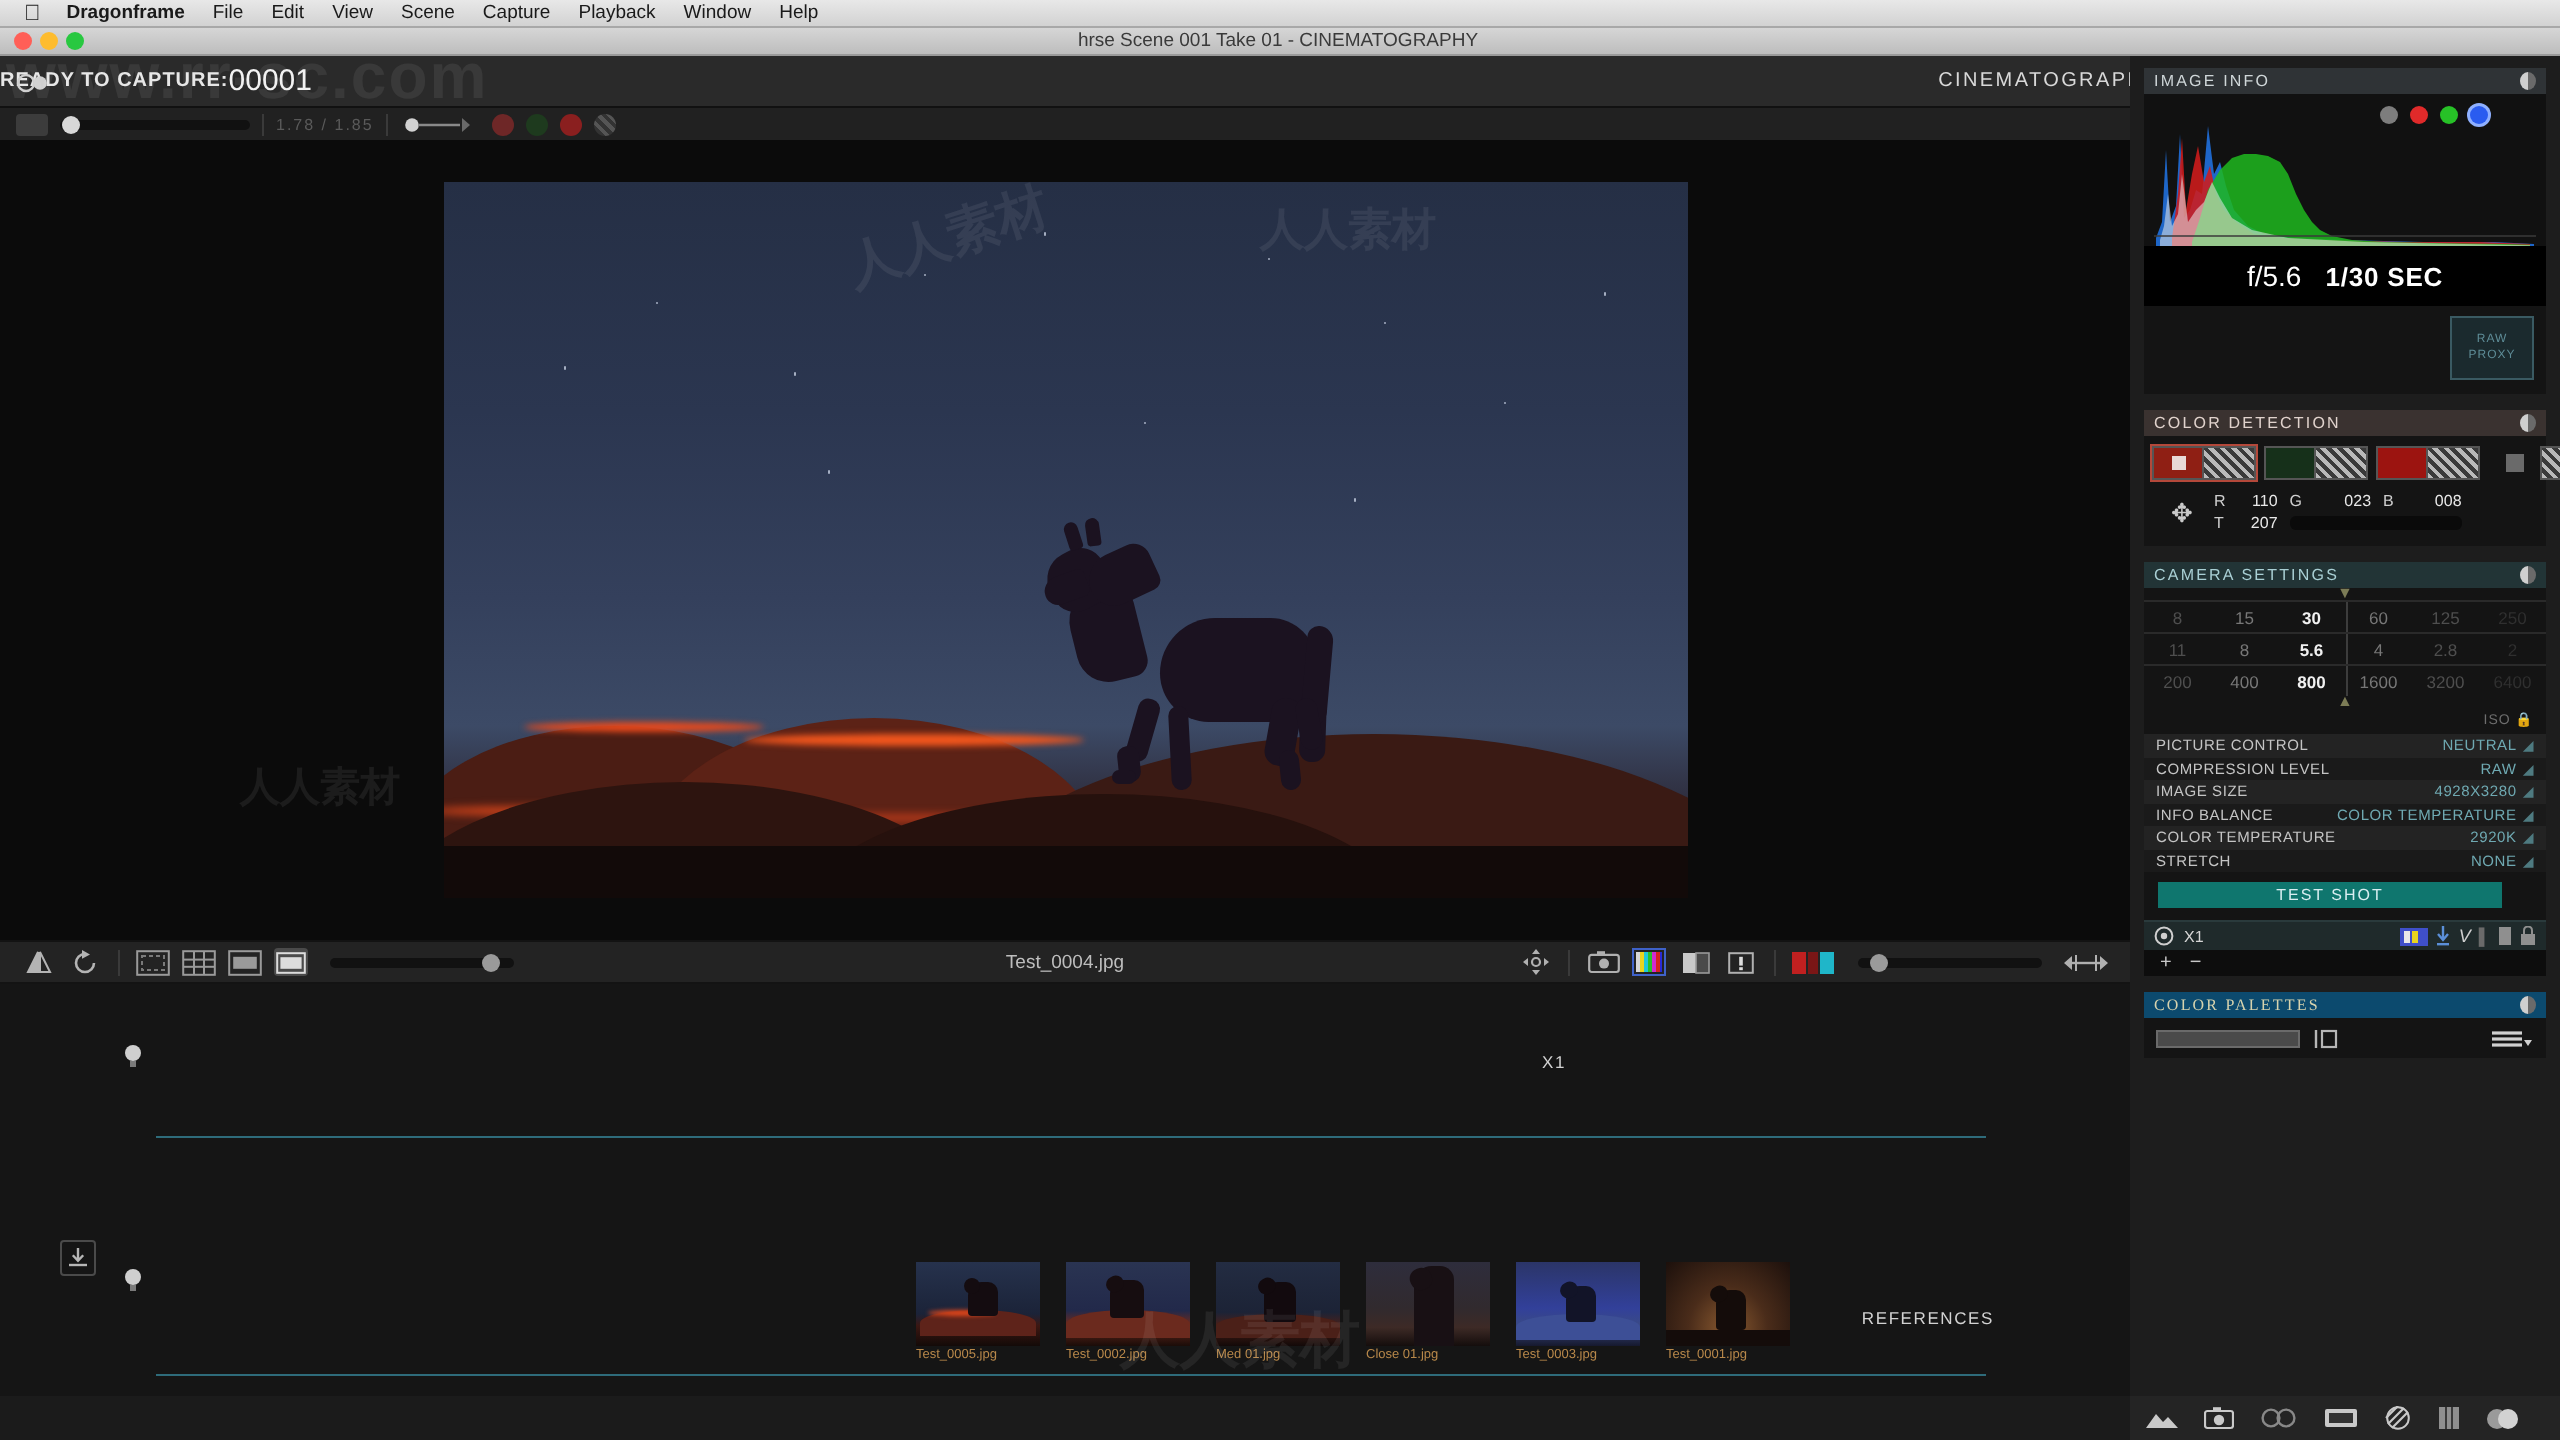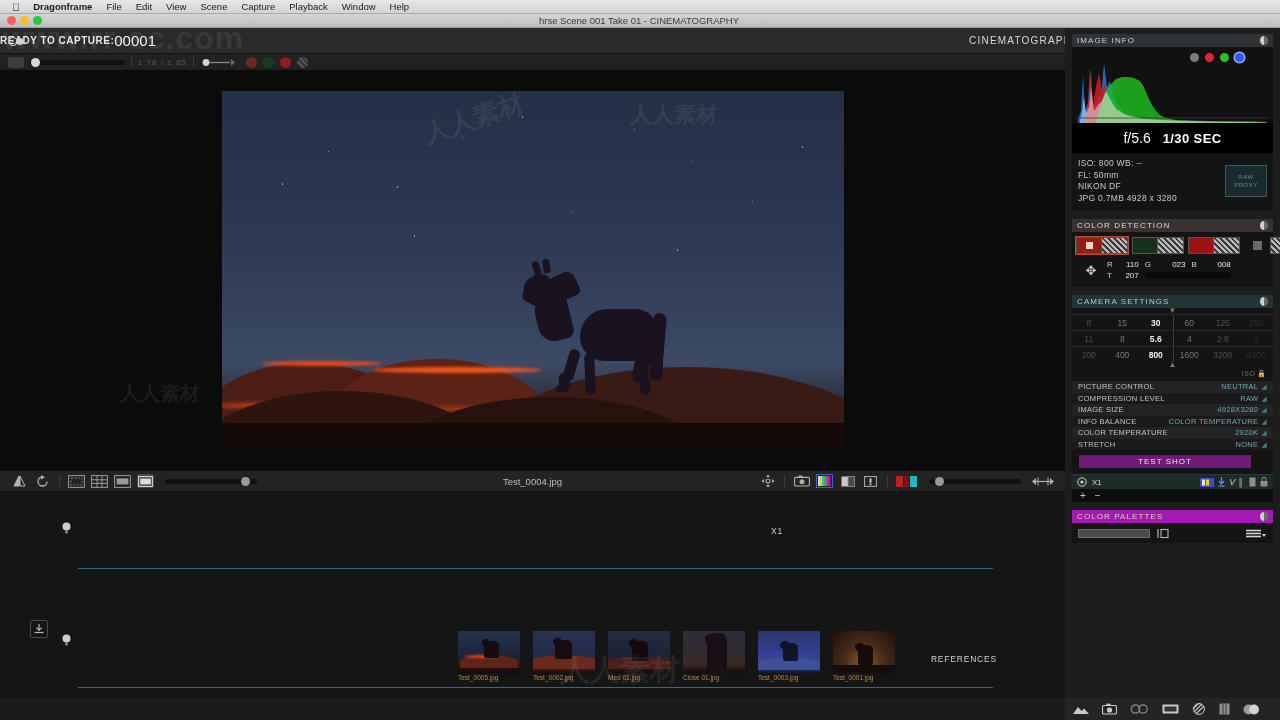--- a/index.html
+++ b/index.html
@@ -86,21 +86,21 @@
 
   
   #rpanel{ position:absolute; left:1065px; top:28px; width:215px; height:692px; background:#1d1d1d;
     padding:6px 7px; }
   .pnl{ margin-bottom:8px; }
   .pnl-hd{ height:13px; display:flex; align-items:center; justify-content:space-between;
     padding:0 5px; font-size:8px; letter-spacing:1.1px; }
   .hd-imginfo{ background:#2f3336; color:#cfd6d8; }
   .hd-colordet{ background:#3a3230; color:#e0d2cc; }
   .hd-camset{ background:#223436; color:#a9cfd4; }
-  .hd-palette{ background:#a21caf; color:#d7d3ae; }
+  .hd-palette{ background:#0c4a6e; color:#d7d3ae;font-family:Liberation Serif, serif; }
   .hd-ico{ width:8px; height:9px; background:linear-gradient(90deg,#cfcfcf 50%,#6a6a6a 50%);
     border-radius:50%; }
   .pnl-body{ background:#141414; }
 
   
   #histo{ position:relative; height:76px; background:#111; }
   .chdot{ position:absolute; top:6px; width:9px; height:9px; border-radius:50%; }
   #expoline{ height:30px; background:#000; display:flex; align-items:center; justify-content:center;
     gap:12px; color:#fff; }
   #expoline .ap{ font-size:14px; }
@@ -138,21 +138,21 @@
   .csrow span.d0{ color:#2f2f2f; } .csrow span.d1{ color:#4e4e4e; }
   .csrow span.d2{ color:#777; } .csrow span.cur{ color:#f0f0f0; font-weight:bold; }
   #csCenterLine{ position:absolute; left:50%; top:0; width:1px; height:100%; background:#3d3d3d; }
   .csmark{ text-align:center; color:#7c7c56; font-size:8px; line-height:6px; }
   #isoLine{ text-align:right; padding:2px 6px 3px 0; font-size:7px; color:#6e6e6e; letter-spacing:.5px;}
   .setrow{ display:flex; justify-content:space-between; align-items:center; height:11.5px;
     padding:0 6px; font-size:7.5px; letter-spacing:.3px; }
   .setrow.odd{ background:#232323; } .setrow.even{ background:#1a1a1a; }
   .setrow .k{ color:#c4c4c4; } .setrow .v{ color:#6fa9b2; }
   .setrow .v::after{ content:"\25E2"; color:#4e7a80; font-size:7px; margin-left:3px; }
-  #testshot{ margin:5px 22px 6px 7px; height:13px; background:#701a75; color:#d9eef1;
+  #testshot{ margin:5px 22px 6px 7px; height:13px; background:#0f766e; color:#d9eef1;
     font-size:8px; letter-spacing:1px; display:flex; align-items:center; justify-content:center;}
   #x1row{ height:15px; background:#1f2a2b; border-top:1px solid #2a3a3c; display:flex;
     align-items:center; padding:0 5px; }
   #x1row .lbl{ font-size:8px; color:#d6d6d6; margin-left:5px; }
   #x1row .icons{ margin-left:auto; display:flex; align-items:center; gap:4px; }
   #pmrow{ height:13px; background:#0d0d0d; display:flex; align-items:center; gap:9px; padding-left:8px;
     font-size:10px; color:#c7c7c7; }
   #palbody{ height:20px; display:flex; align-items:center; padding:0 6px; gap:7px; }
   #palbar{ width:72px; height:9px; background:#4a4a4a; border:1px solid #6a6a6a; }
 
@@ -537,26 +537,20 @@
         <div class="chdot" style="left:118px;background:#7d7d7d"></div>
         <div class="chdot" style="left:133px;background:#e02a2a"></div>
         <div class="chdot" style="left:148px;background:#27c127"></div>
         <div class="chdot" style="left:163px;background:#2a5cf0;box-shadow:0 0 0 1.5px #8fb0ff"></div>
       </div>
       <div id="expoline">
         <span class="ap">f/5.6</span>
         <span class="ss">1/30 SEC</span>
       </div>
       <div id="metarow">
-        <div class="lines">
-          <div>ISO: 800   WB: --</div>
-          <div>FL: 50mm</div>
-          <div>NIKON DF</div>
-          <div>JPG  0.7MB   4928 x 3280</div>
-        </div>
         <div id="rawproxy">
           <span>RAW</span>
           <span>PROXY</span>
         </div>
       </div>
     </div>
   </div>
 
   <div class="pnl">
     <div class="pnl-hd hd-colordet">

